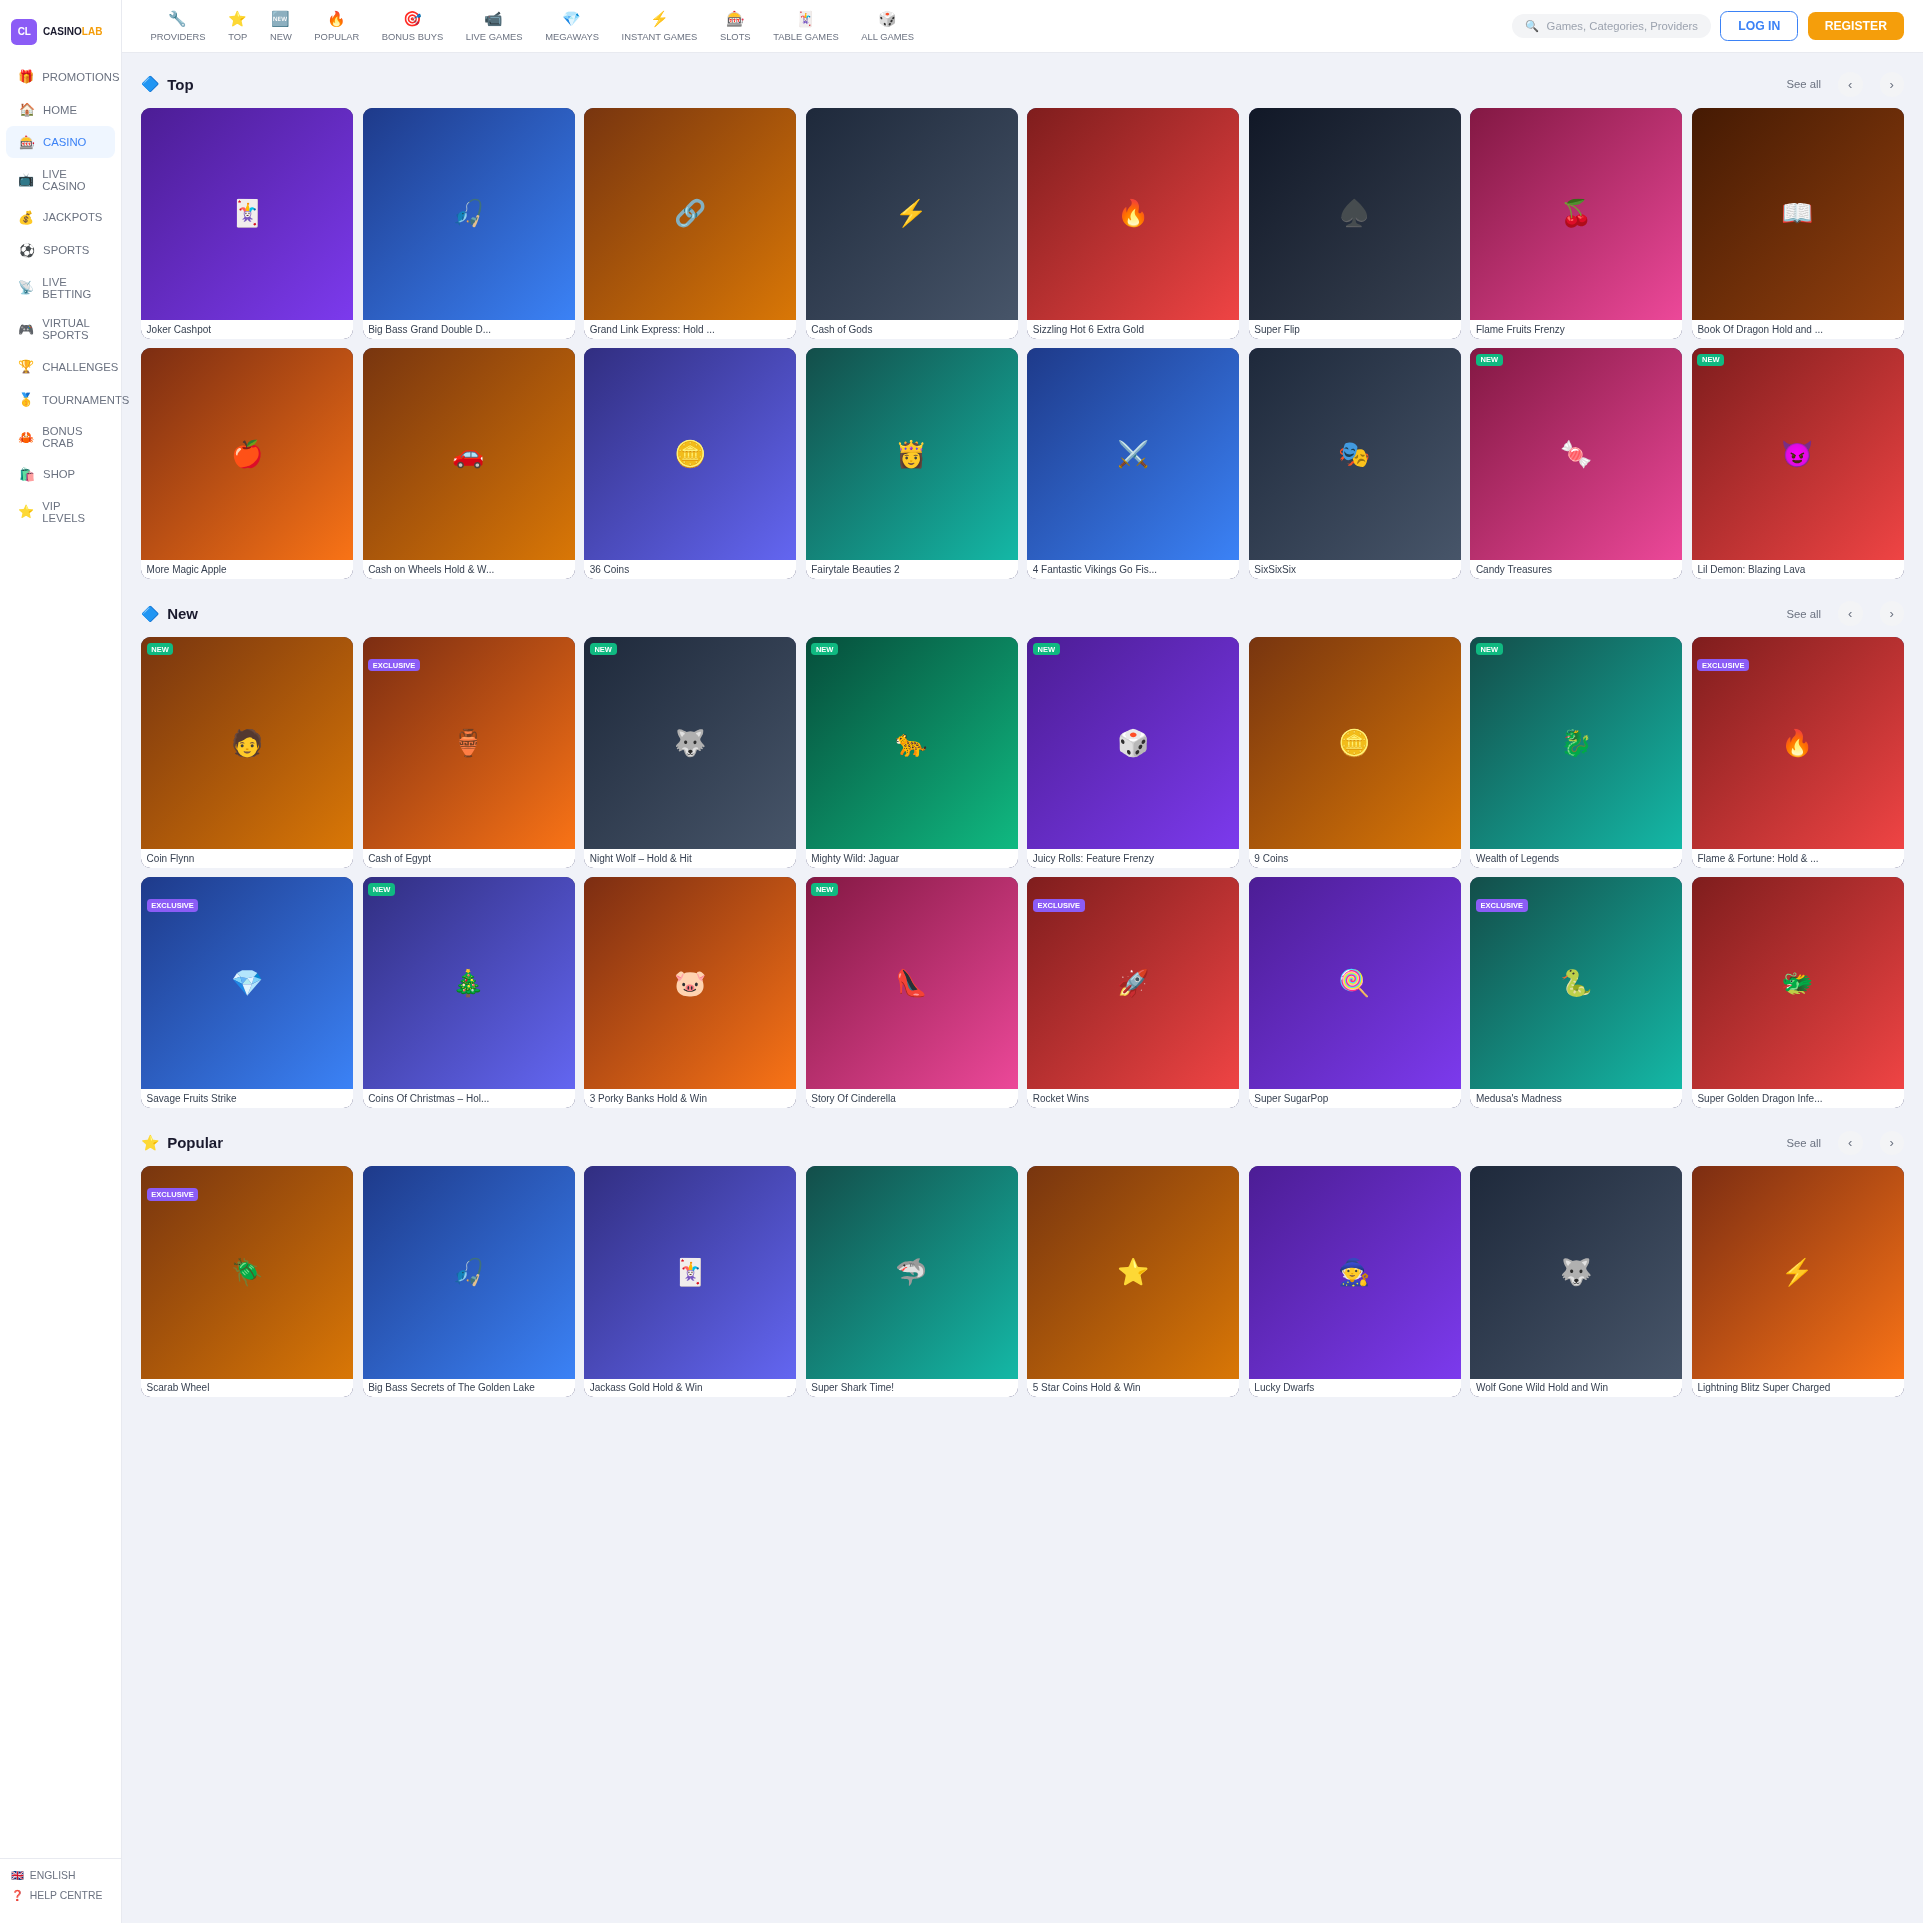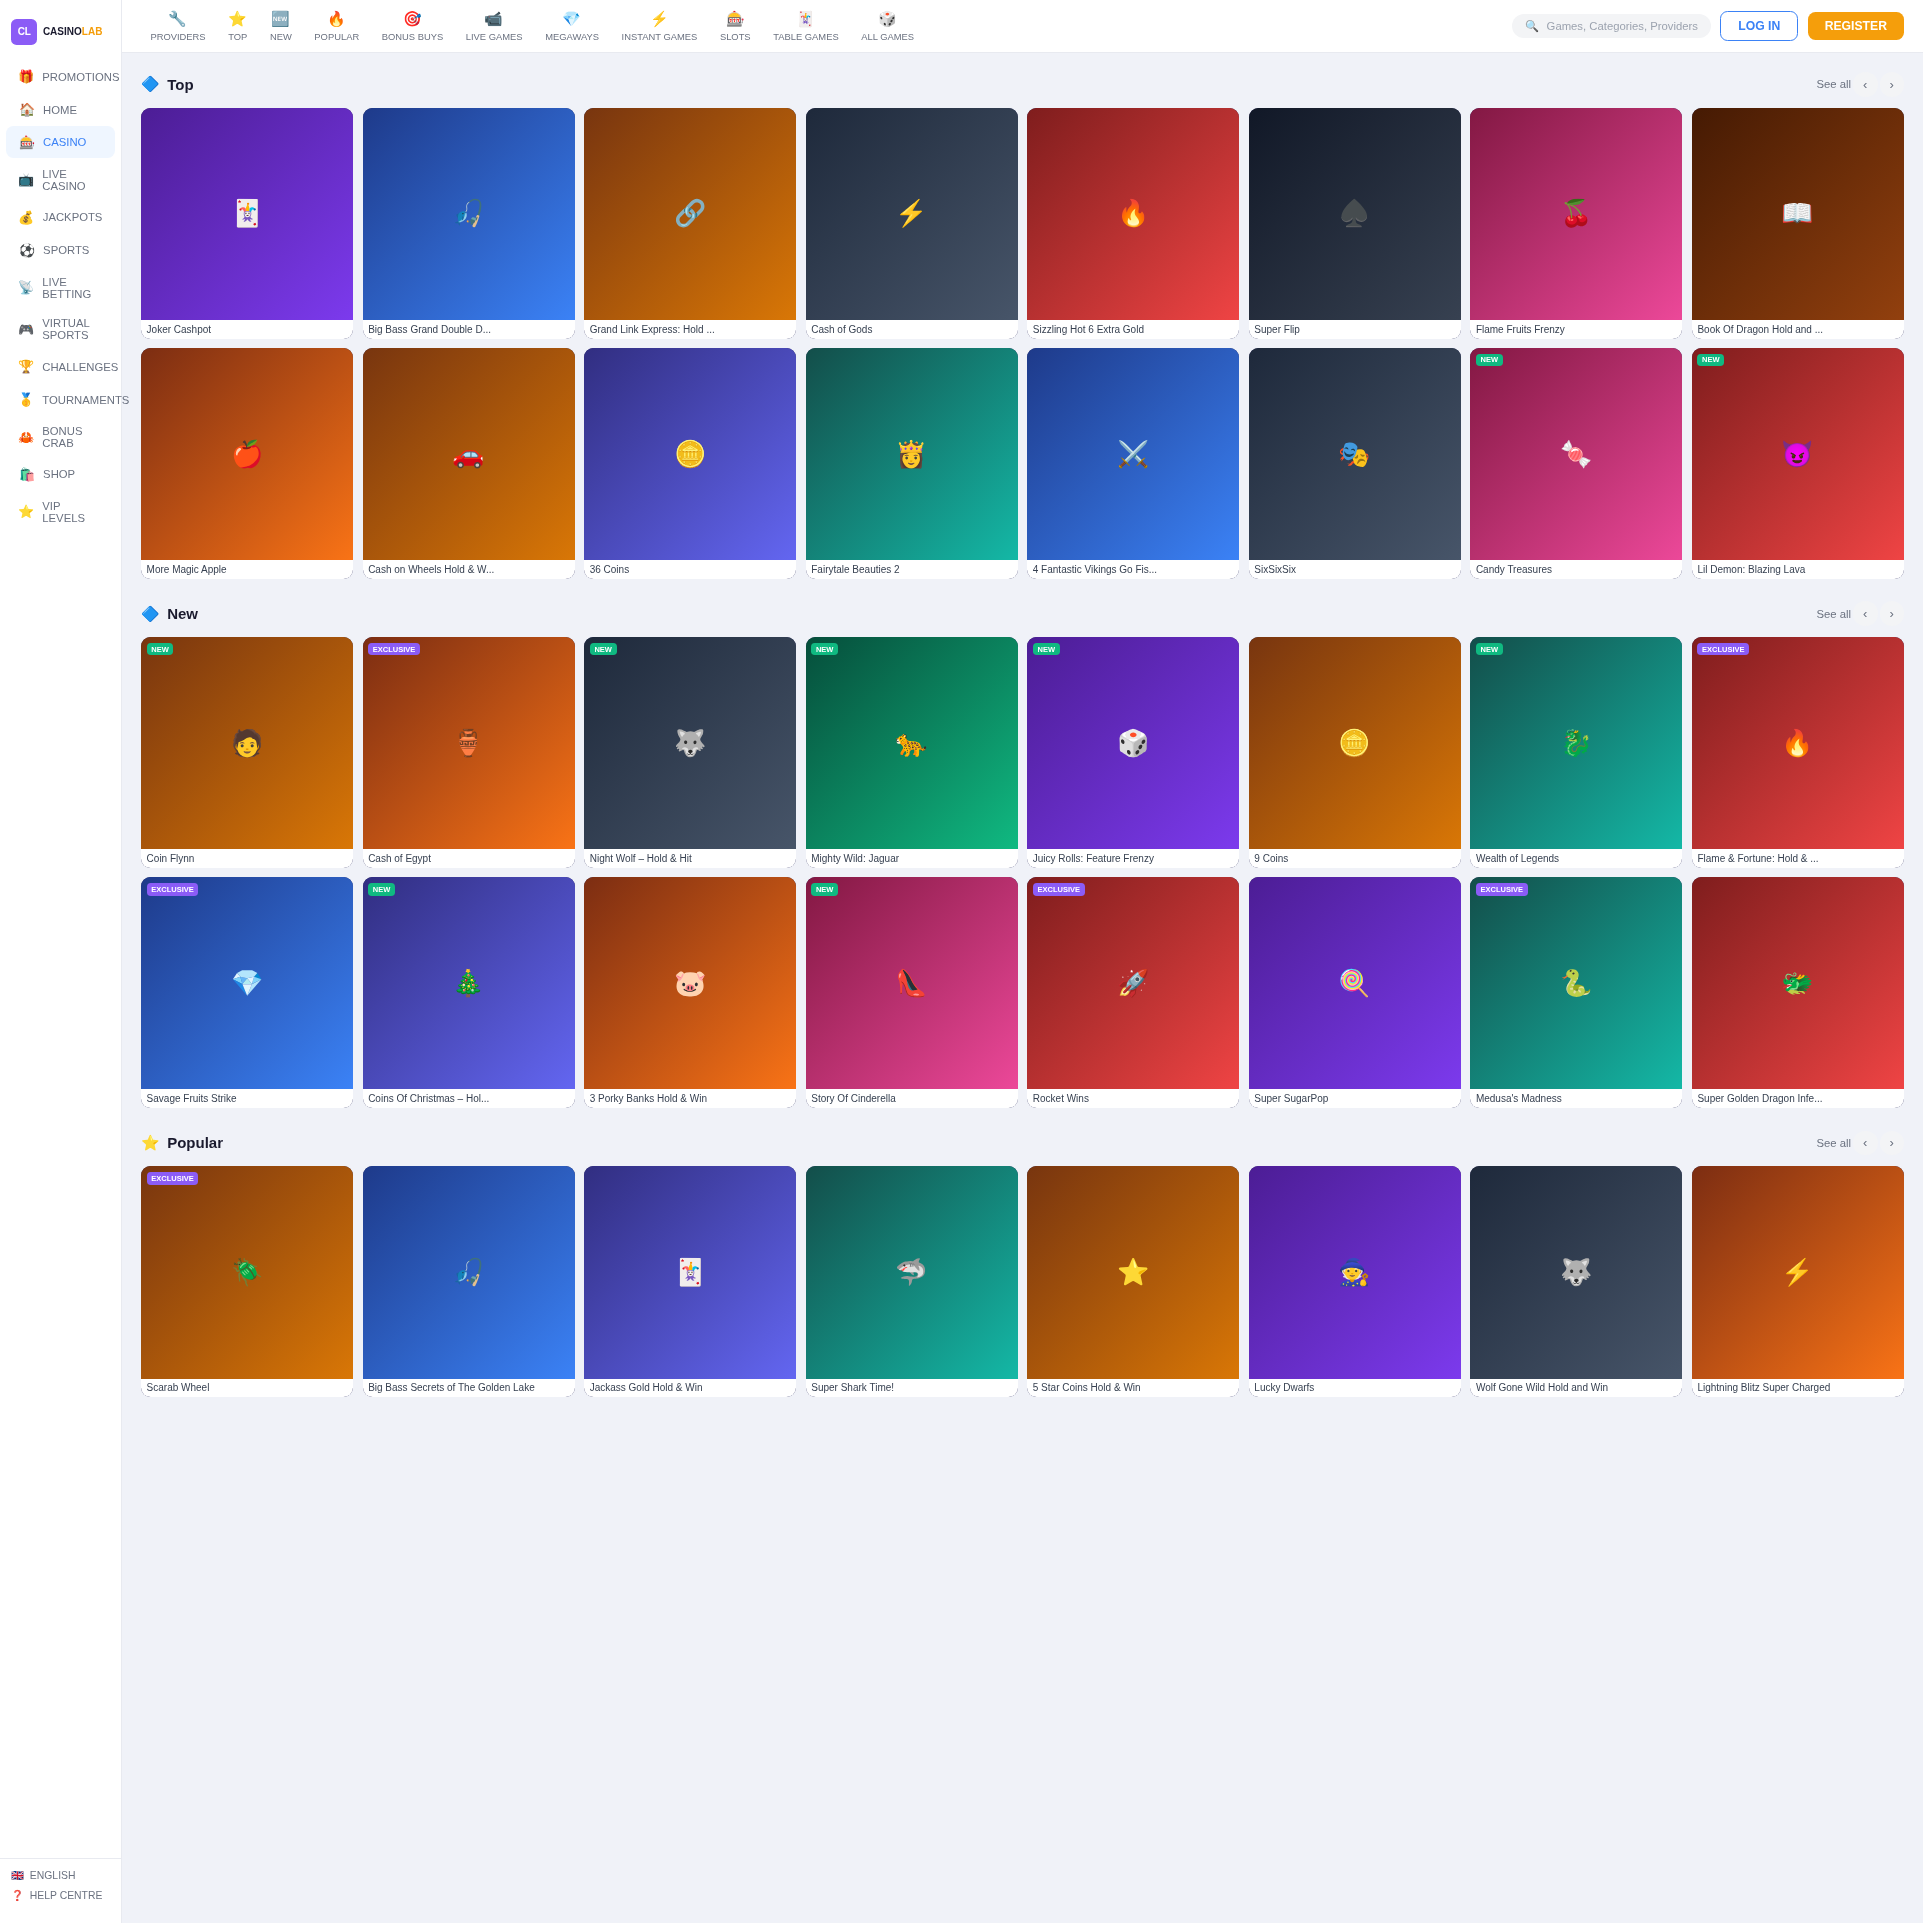--- a/index.html
+++ b/index.html
@@ -85,21 +85,21 @@
     .btn-login { background: #fff; border: 1.4px solid #3b82f6; color: #3b82f6; padding: 6.6px 17px; border-radius: 7.5px; font-size: 12.2px; font-weight: 600; cursor: pointer; }
     .btn-register { background: #f59e0b; border: none; color: #fff; padding: 6.6px 17px; border-radius: 7.5px; font-size: 12.2px; font-weight: 600; cursor: pointer; }
 
     
     .content { padding: 19px; overflow-y: auto; }
 
     
     .section { margin-bottom: 22.6px; }
     .section-header { display: flex; align-items: center; justify-content: space-between; margin-bottom: 11.3px; }
     .section-title { font-size: 15px; font-weight: 700; color: #1a1a2e; display: flex; align-items: center; gap: 7.5px; }
-    .see-all-row { display: flex; align-items: center; gap: 2px; }
+    .see-all-row { display: flex; align-items: center; gap: 17px; }
     .see-all-btn { font-size: 11.3px; color: #6b7280; cursor: pointer; }
     .arrow-btn { width: 24.5px; height: 24.5px; border-radius: 50%; background: #f3f4f6; border: none; cursor: pointer; font-size: 13px; display: flex; align-items: center; justify-content: center; color: #6b7280; }
 
     
     .games-grid {
       display: grid;
       grid-template-columns: repeat(8, 1fr);
       gap: 9.4px;
     }
     .game-card {
@@ -131,21 +131,21 @@
       white-space: nowrap;
       overflow: hidden;
       text-overflow: ellipsis;
     }
     .badge {
       position: absolute; top: 5.6px; left: 5.6px;
       font-size: 7.5px; font-weight: 700; padding: 1.9px 4.7px;
       border-radius: 3.8px; z-index: 2; text-transform: uppercase;
     }
     .badge-new { background: #10b981; color: #fff; }
-    .badge-exclusive { background: #8b5cf6; color: #fff; }
+    .badge-exclusive { background: #8b5cf6; color: #fff; margin-top: 16px; }
 
     
     .gc-purple { background: linear-gradient(135deg, #4c1d95, #7c3aed); }
     .gc-blue { background: linear-gradient(135deg, #1e3a8a, #3b82f6); }
     .gc-gold { background: linear-gradient(135deg, #78350f, #d97706); }
     .gc-green { background: linear-gradient(135deg, #064e3b, #10b981); }
     .gc-red { background: linear-gradient(135deg, #7f1d1d, #ef4444); }
     .gc-pink { background: linear-gradient(135deg, #831843, #ec4899); }
     .gc-teal { background: linear-gradient(135deg, #134e4a, #14b8a6); }
     .gc-orange { background: linear-gradient(135deg, #7c2d12, #f97316); }

